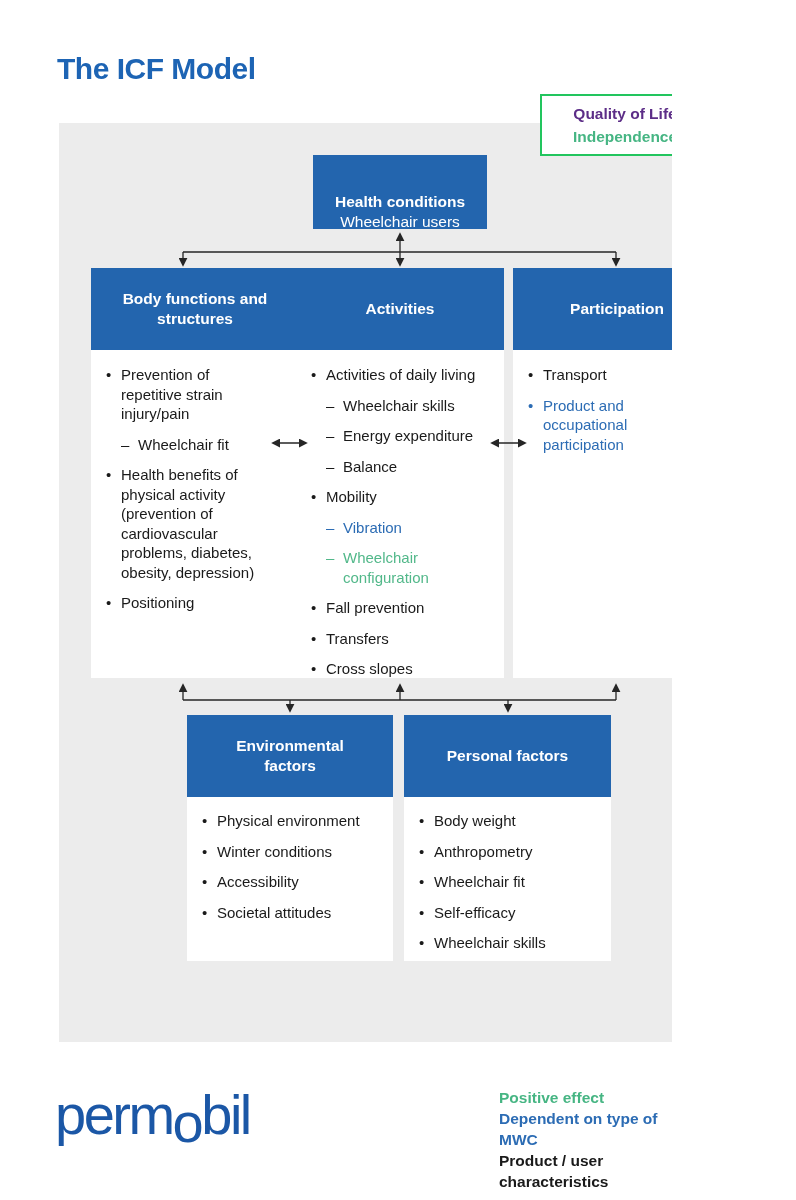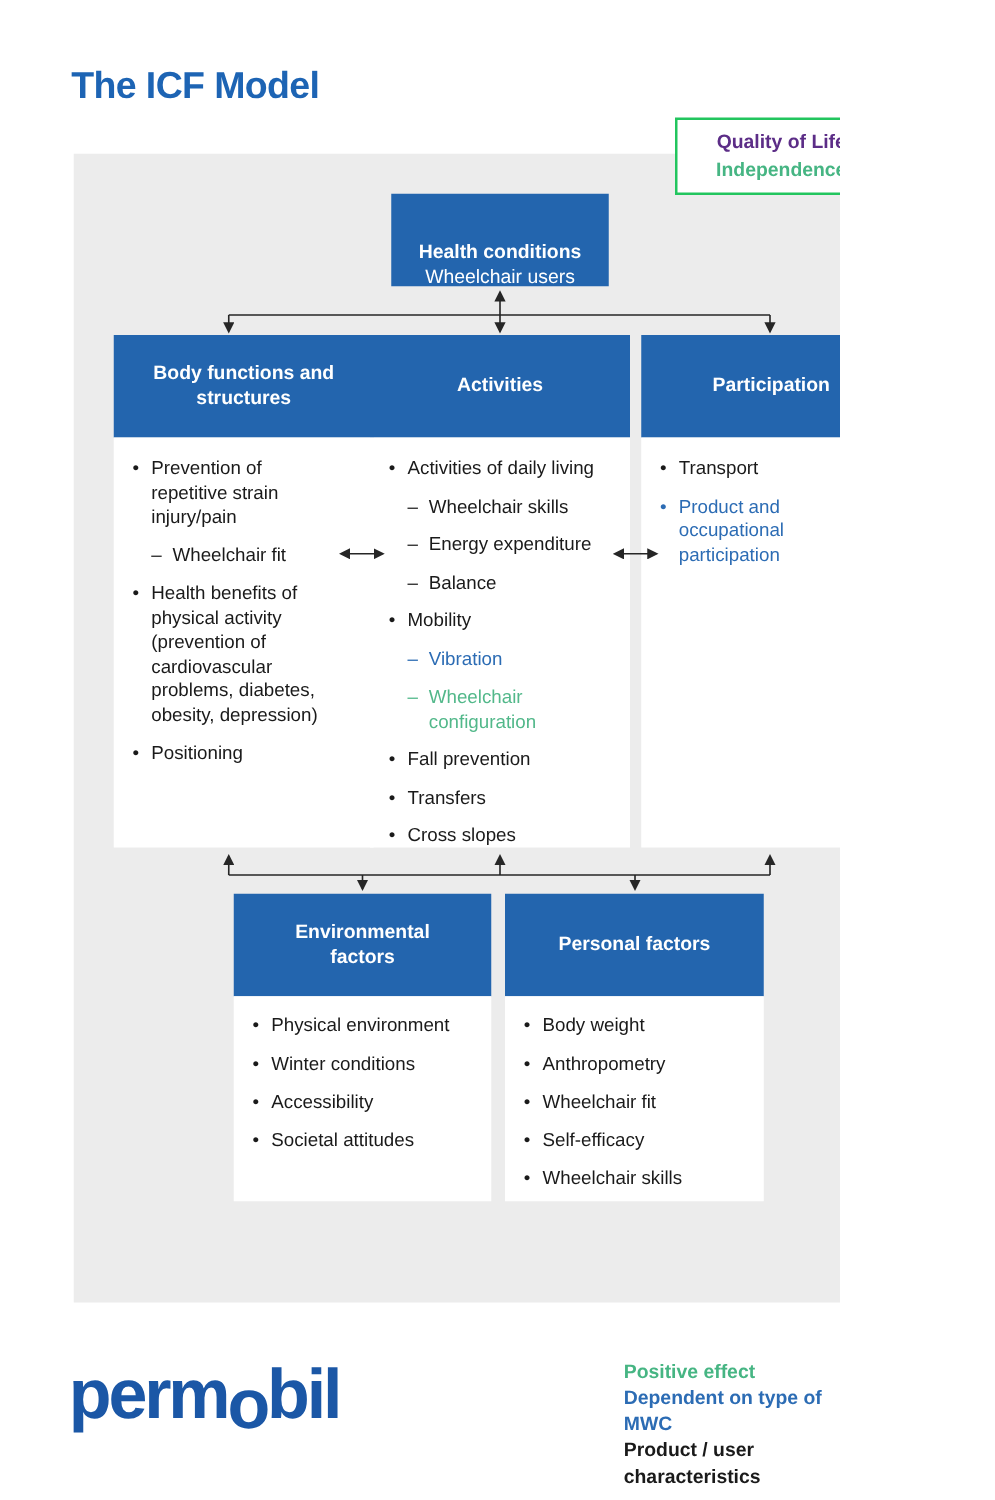--- a/index.html
+++ b/index.html
@@ -58,21 +58,21 @@
   .factor{position:absolute;top:715px;z-index:2;}
   .factor-env{left:187px;width:206px;}
   .factor-per{left:404px;width:207px;}
   .factor .col-header{height:82px;}
   .factor .col-body{height:164px;padding-top:14px;}
   
   .connectors{position:absolute;left:0;top:0;z-index:4;pointer-events:none;}
   
   .logo{
     position:absolute;left:55px;top:1082px;
-    font-size:56px;font-weight:bold;color:#1b57a6;letter-spacing:-2.5px;
+    font-size:56px;font-weight:normal;color:#1b57a6;letter-spacing:-2.5px;
   }
   .logo .low{position:relative;top:0.14em;}
   .legend-bottom{
     position:absolute;left:499px;top:1087px;font-size:15.5px;font-weight:bold;line-height:21px;
   }
   .legend-bottom .pos{color:#46b583;}
   .legend-bottom .dep{color:#2c6cb4;}
   .legend-bottom .prod{color:#1a1a1a;}
 </style>
 </head>

